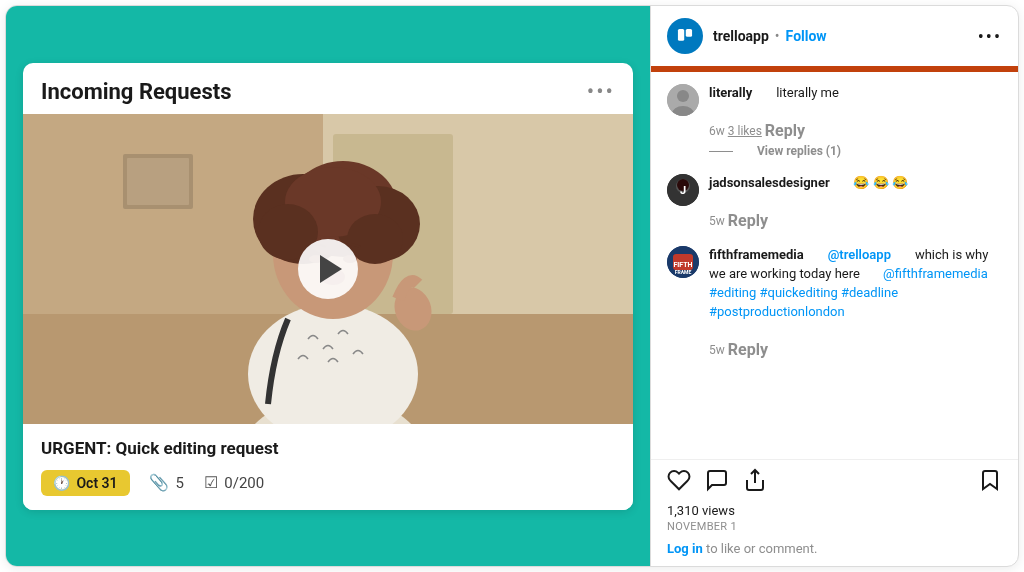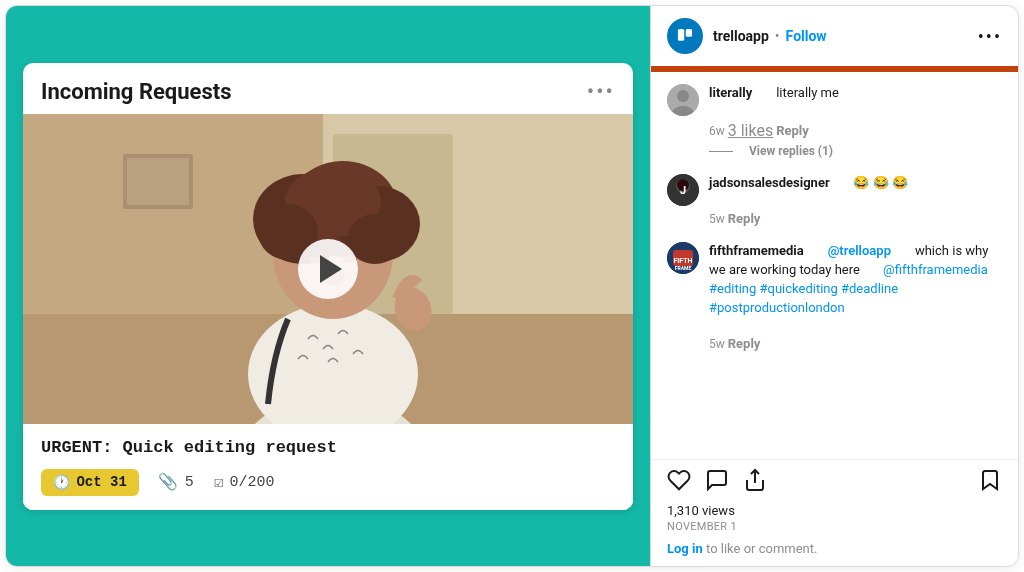--- a/index.html
+++ b/index.html
@@ -89,21 +89,20 @@
       width: 0;
       height: 0;
       border-top: 14px solid transparent;
       border-bottom: 14px solid transparent;
       border-left: 22px solid #444;
       margin-left: 5px;
     }
     .card-body {
       padding: 14px 18px 14px;
       background: #fff;
-      font-family: Liberation Mono, monospace;
     }
     .card-subtitle {
       font-size: 17px;
       font-weight: 700;
       color: #1a1a1a;
       margin-bottom: 12px;
     }
     .card-meta {
       display: flex;
       align-items: center;
@@ -231,34 +230,34 @@
       display: flex;
       align-items: center;
       gap: 3px;
       margin-top: 20px;
     }
     .comment-time {
       font-size: 12px;
       color: #8e8e8e;
     }
     .comment-likes {
-      font-size: 16px;
+      font-size: 12px;
       color: #8e8e8e;
       text-decoration: underline;
     }
     .comment-reply-btn {
-      font-size: 13px;
+      font-size: 16px;
       font-weight: 700;
       color: #8e8e8e;
       cursor: pointer;
     }
     .view-replies {
       display: flex;
       align-items: center;
-      gap: 16px;
+      gap: 24px;
       margin-top: 4px;
       margin-left: 0;
       cursor: pointer;
     }
     .view-replies-line {
       width: 24px;
       height: 1px;
       background: #8e8e8e;
     }
     .view-replies-text {

